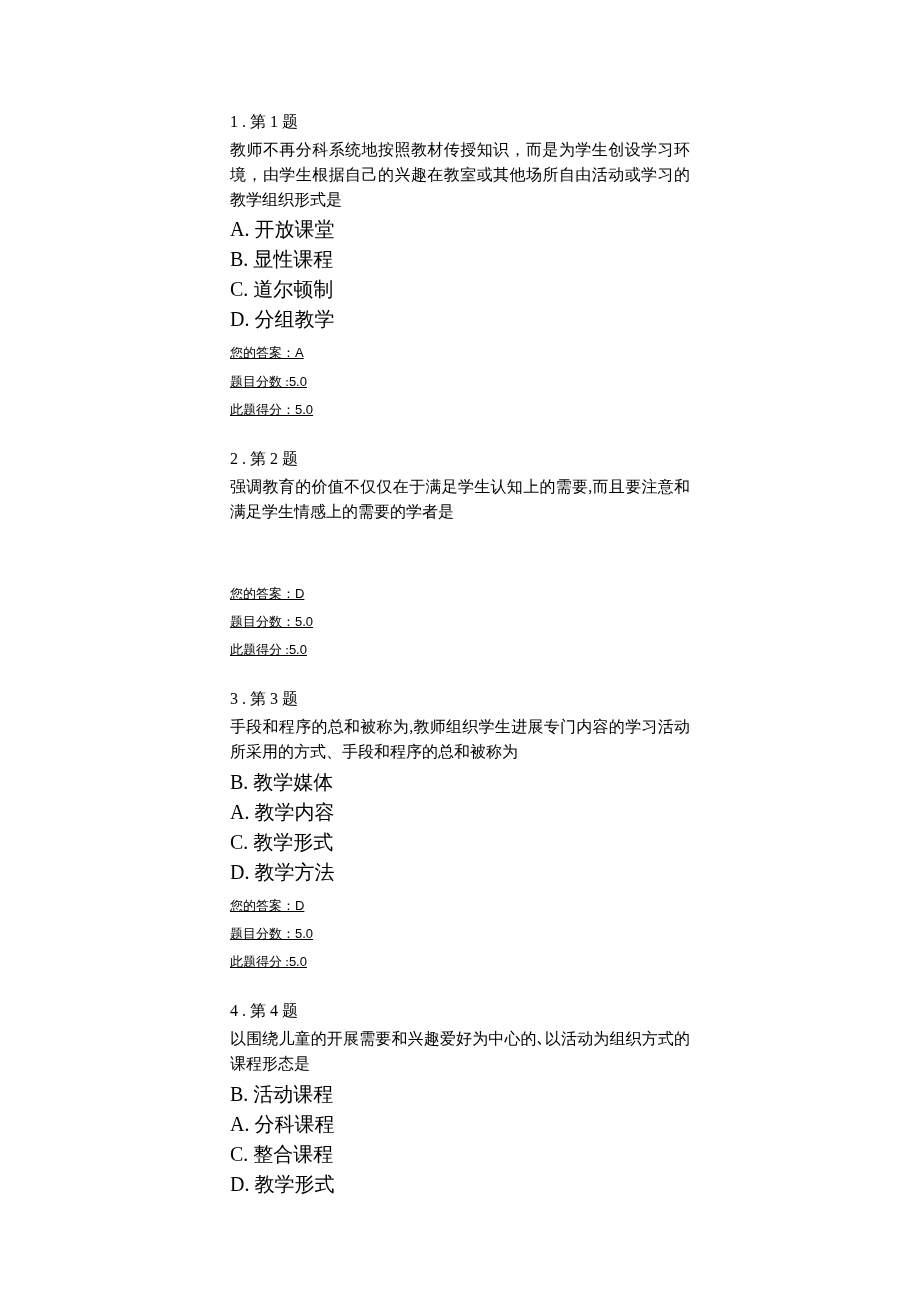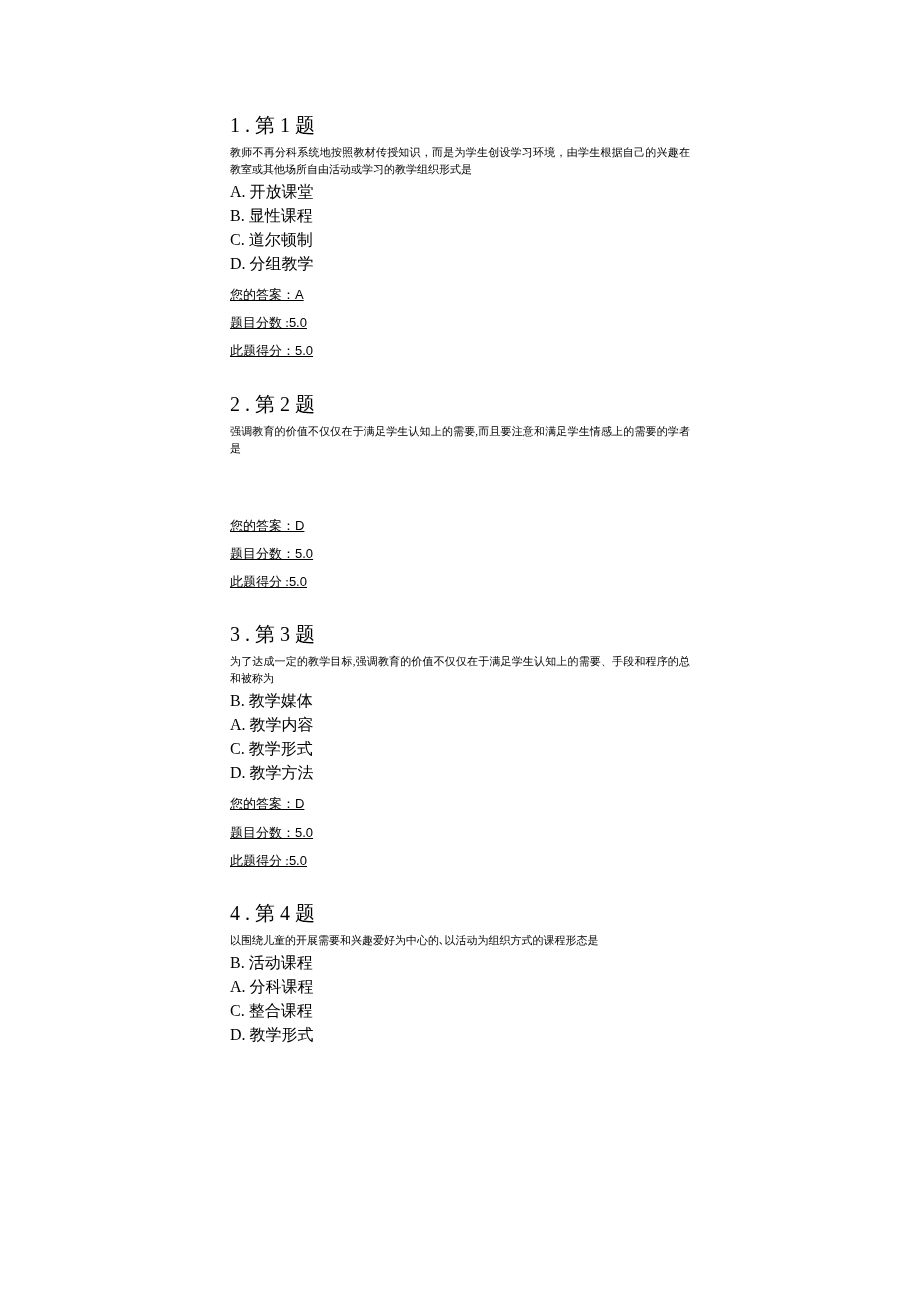--- a/index.html
+++ b/index.html
@@ -10,32 +10,32 @@
     body {
       background: #ffffff;
       font-family: "SimSun", "宋体", serif;
       width: 920px;
       padding: 110px 230px 50px 230px;
     }
     .question-block {
       margin-bottom: 28px;
     }
     .question-header {
-      font-size: 20px;
+      font-size: 16px;
       line-height: 1.5;
       margin-bottom: 4px;
     }
     .question-text {
-      font-size: 11px;
+      font-size: 16px;
       line-height: 1.55;
       margin-bottom: 2px;
       text-align: justify;
     }
     .option {
-      font-size: 16px;
+      font-size: 20px;
       line-height: 1.5;
     }
     .meta-line {
       font-size: 13px;
       line-height: 1.4;
       margin-top: 10px;
       text-decoration: underline;
     }
     .meta-value {
       font-family: Arial, sans-serif;
@@ -81,21 +81,21 @@
   <div class="meta-line">
     <span>题目分数：</span><span class="meta-value">5.0</span>
   </div>
   <div class="meta-line">
     <span>此题得分 :</span><span class="meta-value">5.0</span>
   </div>
 </div>
 
 <div class="question-block">
   <div class="question-header">3 . 第 3 题</div>
-  <div class="question-text">为了达成一定的教学目标,强调教育的价值不仅仅在于满足学生认知上的需要、手段和程序的总和被称为</div>
+  <div class="question-text">手段和程序的总和被称为,教师组织学生进展专门内容的学习活动所采用的方式、手段和程序的总和被称为</div>
   <div class="options-group">
     <div class="option">B. 教学媒体</div>
     <div class="option">A. 教学内容</div>
     <div class="option">C. 教学形式</div>
     <div class="option">D. 教学方法</div>
   </div>
   <div class="meta-line">
     <span>您的答案：</span><span class="meta-value">D</span>
   </div>
   <div class="meta-line">

